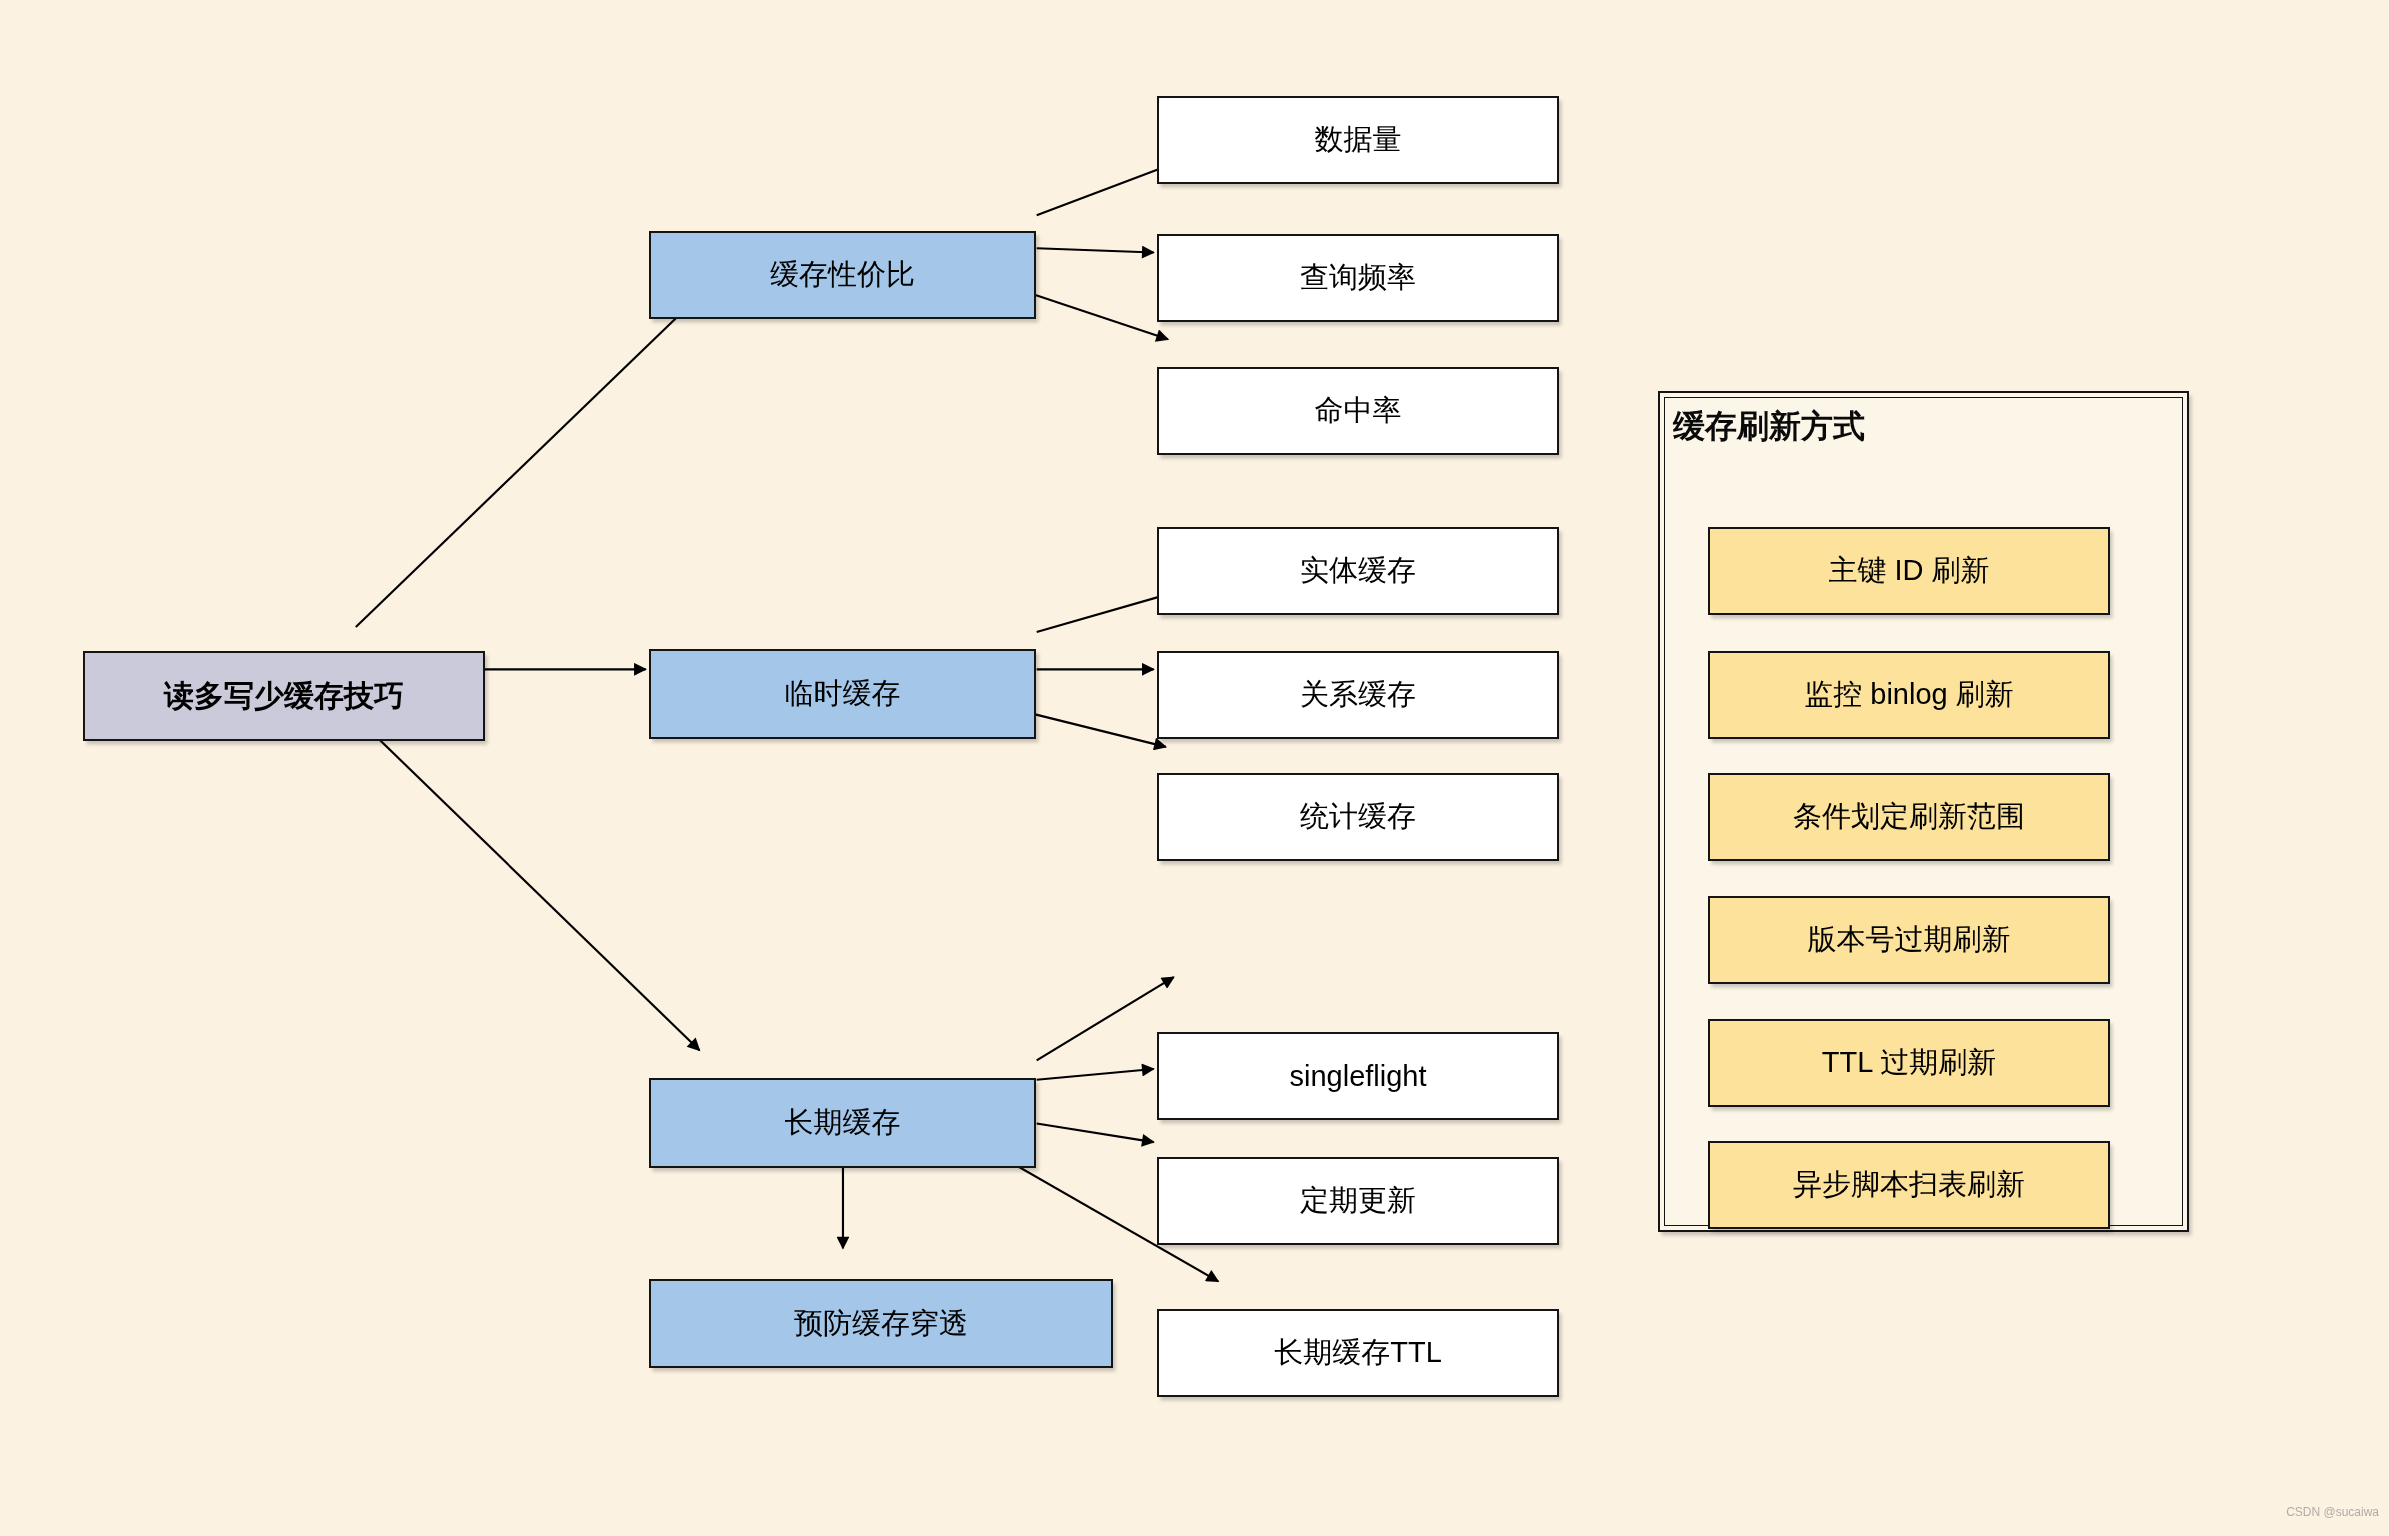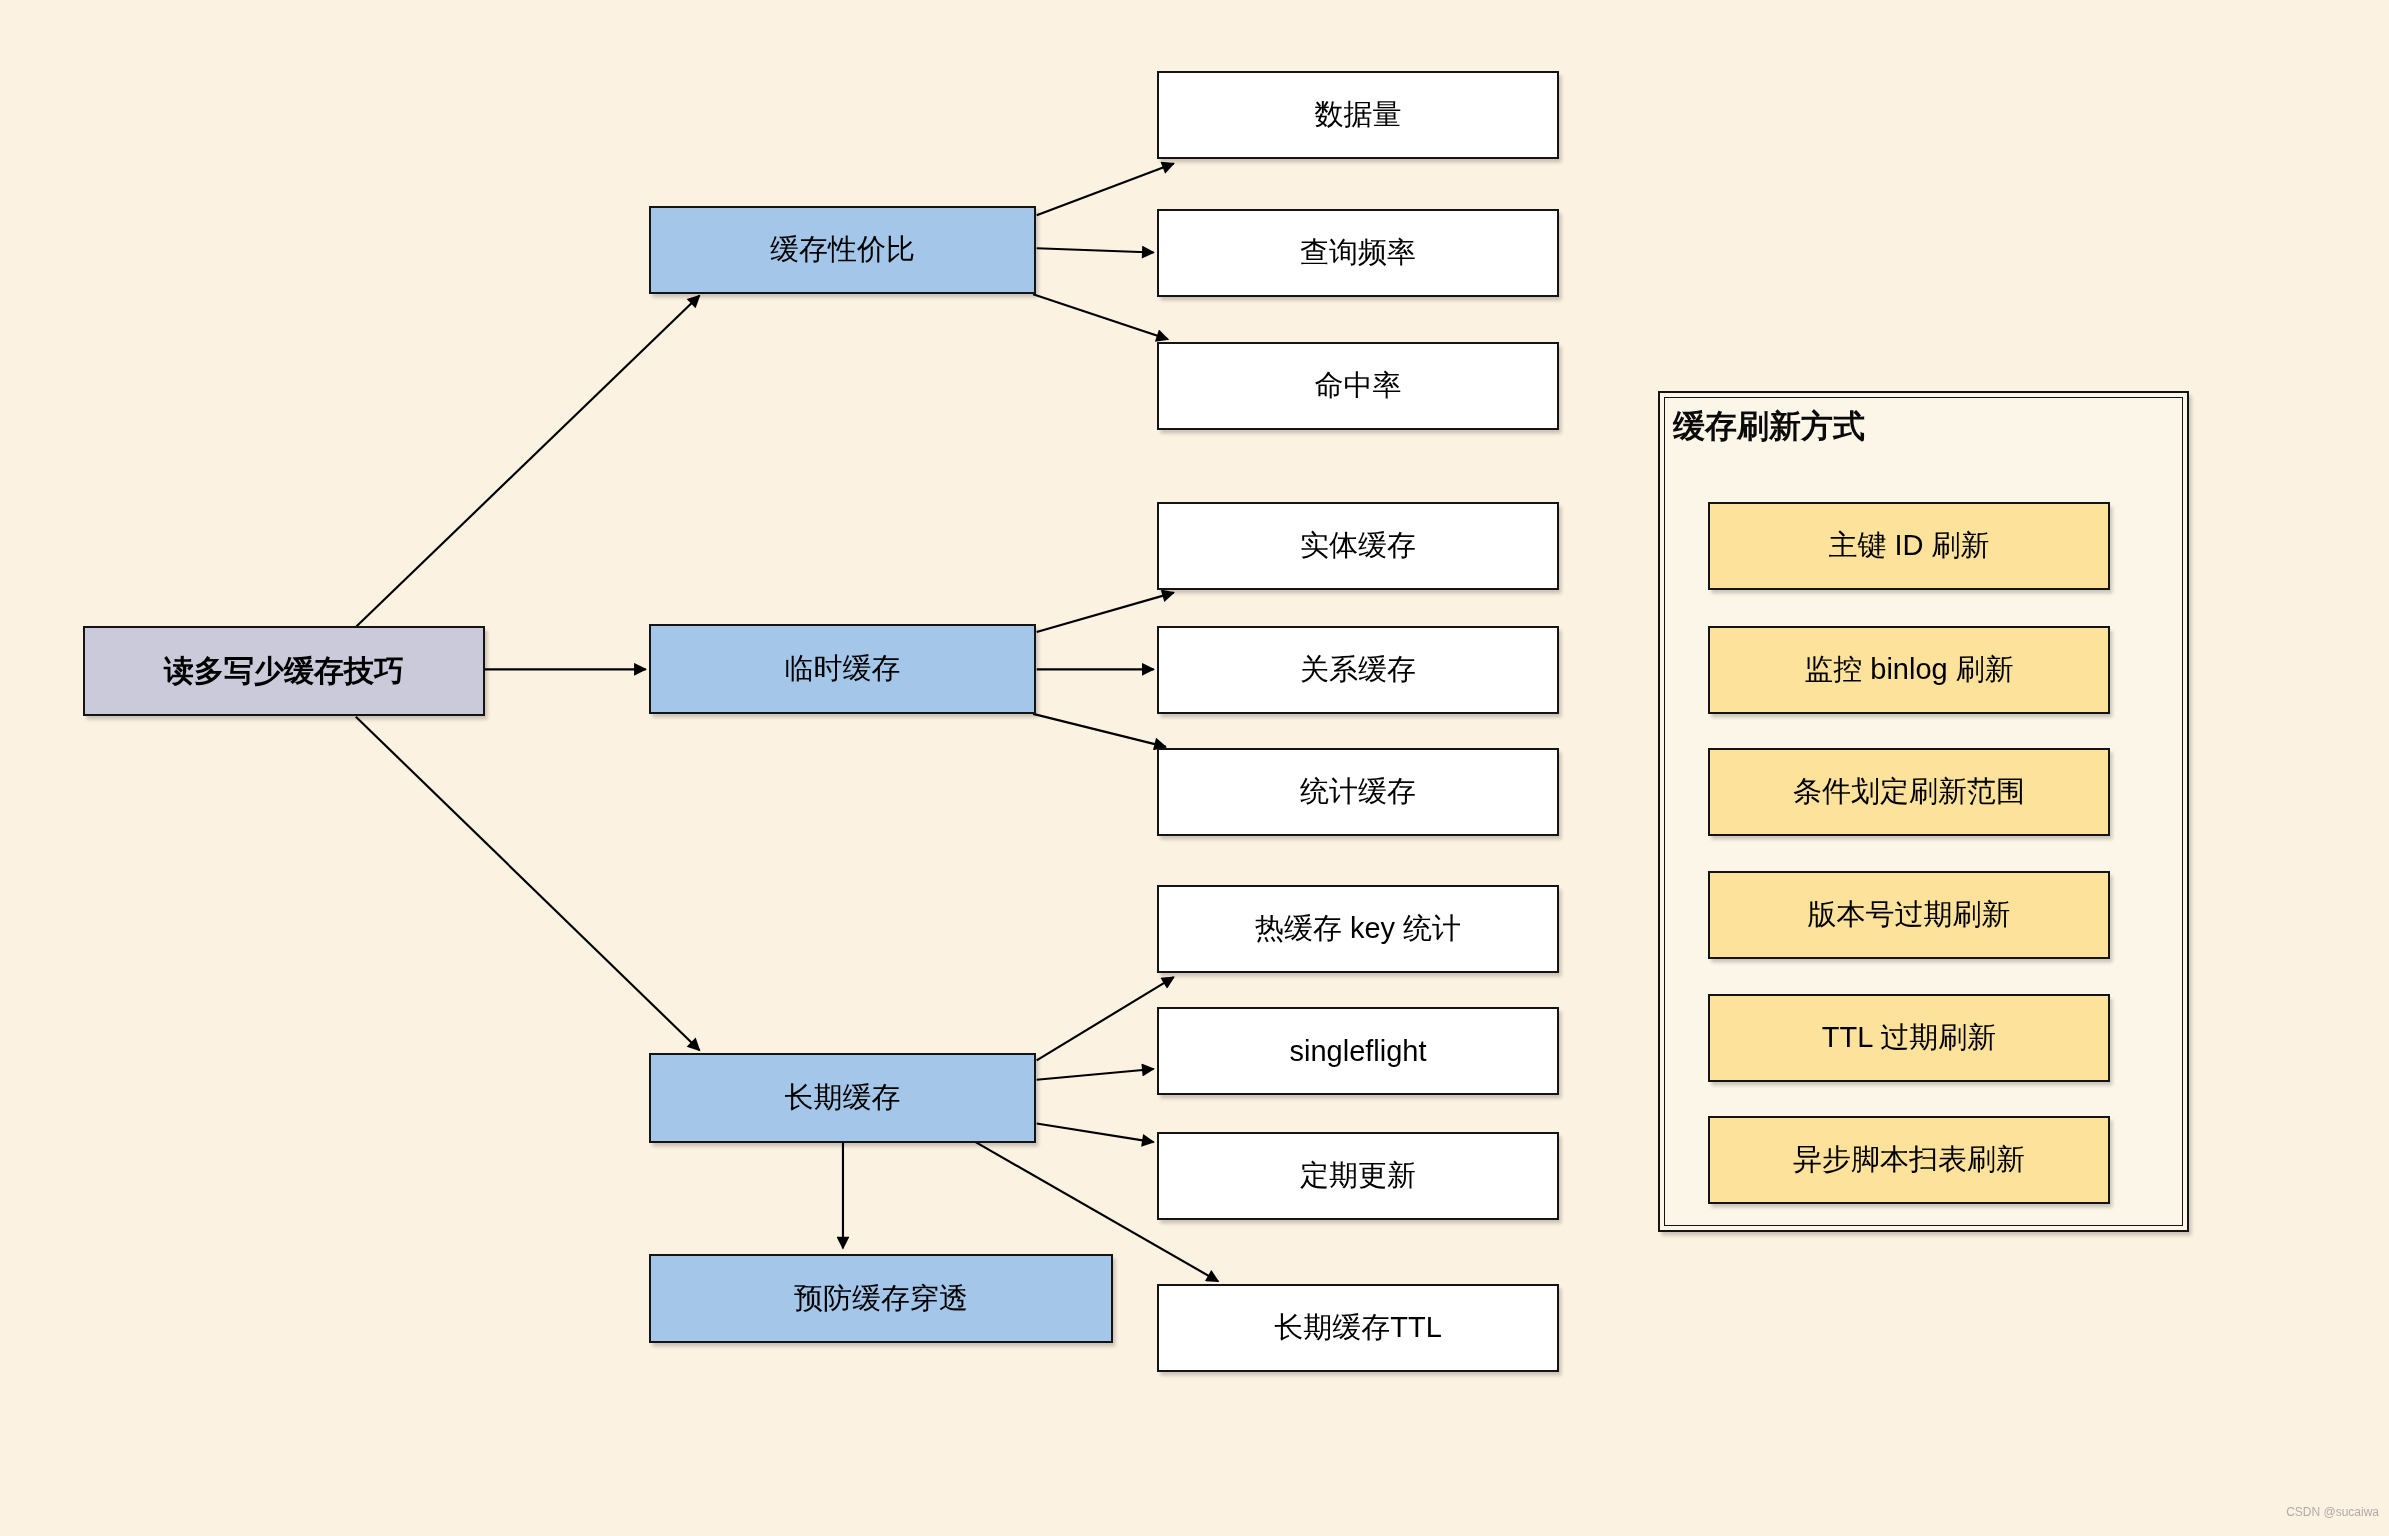--- a/index.html
+++ b/index.html
@@ -15,20 +15,21 @@
   }
   .edges{position:absolute;left:0;top:0;width:2389px;height:1536px;}
   .node{
     position:absolute;
     box-sizing:border-box;
     border:2.2px solid #141414;
     display:flex;align-items:center;justify-content:center;
     font-size:29px;color:#000;text-align:center;
     box-shadow:2.9px 3.6px 3.6px rgba(0,0,0,0.20);
     white-space:nowrap;
+    margin-top:25px;
   }
   .node.root{background:#cbcadb;font-weight:700;font-size:30px;}
   .node.blue{background:#a3c6e9;}
   .node.white{background:#ffffff;}
   .node.yellow{background:#fce29a;}
   .panel{
     position:absolute;
     box-sizing:border-box;
     border:2.2px solid #141414;
     background:#fcf6e9;
@@ -102,21 +103,20 @@
   <div class="node blue" style="left:649px;top:624px;width:387px;height:90px;">临时缓存</div>
   <div class="node blue" style="left:649px;top:1053px;width:387px;height:90px;">长期缓存</div>
   <div class="node blue" style="left:649px;top:1254px;width:464px;height:89px;">预防缓存穿透</div>
 
   <div class="node white" style="left:1157px;top:71px;width:402px;height:88px;">数据量</div>
   <div class="node white" style="left:1157px;top:209px;width:402px;height:88px;">查询频率</div>
   <div class="node white" style="left:1157px;top:342px;width:402px;height:88px;">命中率</div>
   <div class="node white" style="left:1157px;top:502px;width:402px;height:88px;">实体缓存</div>
   <div class="node white" style="left:1157px;top:626px;width:402px;height:88px;">关系缓存</div>
   <div class="node white" style="left:1157px;top:748px;width:402px;height:88px;">统计缓存</div>
-  <div class="node white" style="left:1157px;top:885px;width:402px;height:88px;">热缓存 key 统计</div>
   <div class="node white" style="left:1157px;top:1007px;width:402px;height:88px;text-align:center;">singleflight</div>
   <div class="node white" style="left:1157px;top:1132px;width:402px;height:88px;">定期更新</div>
   <div class="node white" style="left:1157px;top:1284px;width:402px;height:88px;">长期缓存TTL</div>
 
   <div class="panel" style="left:1658px;top:391px;width:531px;height:841px;">
     <div class="panel-inner"></div>
     <div class="panel-title">缓存刷新方式</div>
   </div>
   <div class="node yellow" style="left:1708px;top:502px;width:402px;height:88px;">主键 ID 刷新</div>
   <div class="node yellow" style="left:1708px;top:626px;width:402px;height:88px;">监控 binlog 刷新</div>

